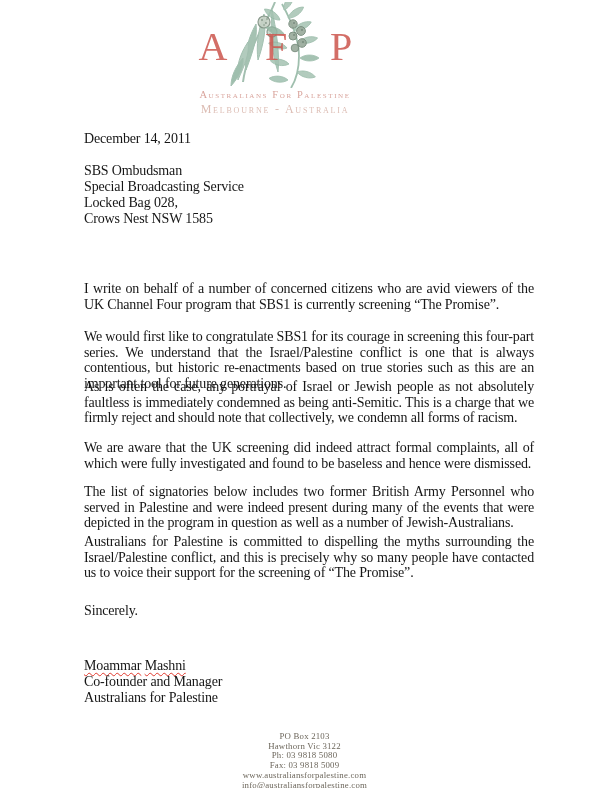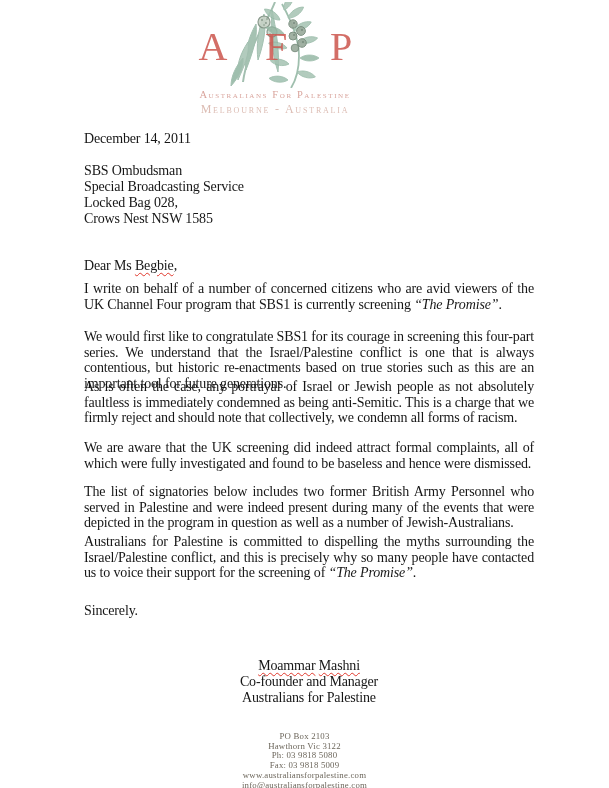--- a/index.html
+++ b/index.html
@@ -30,22 +30,22 @@
   }
   
   .blk{position:absolute;left:84px;width:450px;font-size:14px;letter-spacing:-0.15px;}
   .date{top:131px;line-height:16px;}
   .address{top:163px;line-height:16px;}
   .salutation{top:258px;line-height:16px;}
   p.para{margin:0;text-align:justify;line-height:15.5px;}
   .p1{top:281px;} .p2{top:329px;} .p3{top:379px;}
   .p4{top:440px;} .p5{top:484px;} .p6{top:534px;}
   .closing{top:586px;line-height:16px;margin-top:17px;}
-  .signature{top:658px;line-height:15.8px;text-align:center;}
-  .it{font-style:italic;}
+  .signature{top:658px;line-height:15.8px;}
+  .it{}
   .squiggle{
     text-decoration:underline;
     text-decoration-style:wavy;
     text-decoration-color:#e0382c;
     text-decoration-thickness:1px;
     text-underline-offset:2px;
   }
   
   .footer{
     position:absolute;top:732px;left:0;width:609px;
@@ -124,21 +124,20 @@
 
   <div class="blk address">
     <div>
         <div>SBS Ombudsman</div>
         <div>Special Broadcasting Service</div>
         <div>Locked Bag 028,</div>
         <div>Crows Nest NSW 1585</div>
       </div>
   </div>
 
-  <div class="blk salutation"><span>Dear Ms </span><span class="squiggle">Begbie</span><span>,</span></div>
 
   <p class="blk para p1"><span>I write on behalf of a number of concerned citizens who are avid viewers of the UK Channel Four program that SBS1 is currently screening </span><span class="it">“The Promise”</span><span>.</span></p>
   <p class="blk para p2"><span>We would first like to congratulate SBS1 for its courage in screening this four-part series. We understand that the Israel/Palestine conflict is one that is always contentious, but historic re-enactments based on true stories such as this are an important tool for future generations.</span></p>
   <p class="blk para p3"><span>As is often the case, any portrayal of Israel or Jewish people as not absolutely faultless is immediately condemned as being anti-Semitic. This is a charge that we firmly reject and should note that collectively, we condemn all forms of racism.</span></p>
   <p class="blk para p4"><span>We are aware that the UK screening did indeed attract formal complaints, all of which were fully investigated and found to be baseless and hence were dismissed.</span></p>
   <p class="blk para p5"><span>The list of signatories below includes two former British Army Personnel who served in Palestine and were indeed present during many of the events that were depicted in the program in question as well as a number of Jewish-Australians.</span></p>
   <p class="blk para p6"><span>Australians for Palestine is committed to dispelling the myths surrounding the Israel/Palestine conflict, and this is precisely why so many people have contacted us to voice their support for the screening of </span><span class="it">“The Promise”</span><span>.</span></p>
 
   <div class="blk closing">Sincerely.</div>
 

